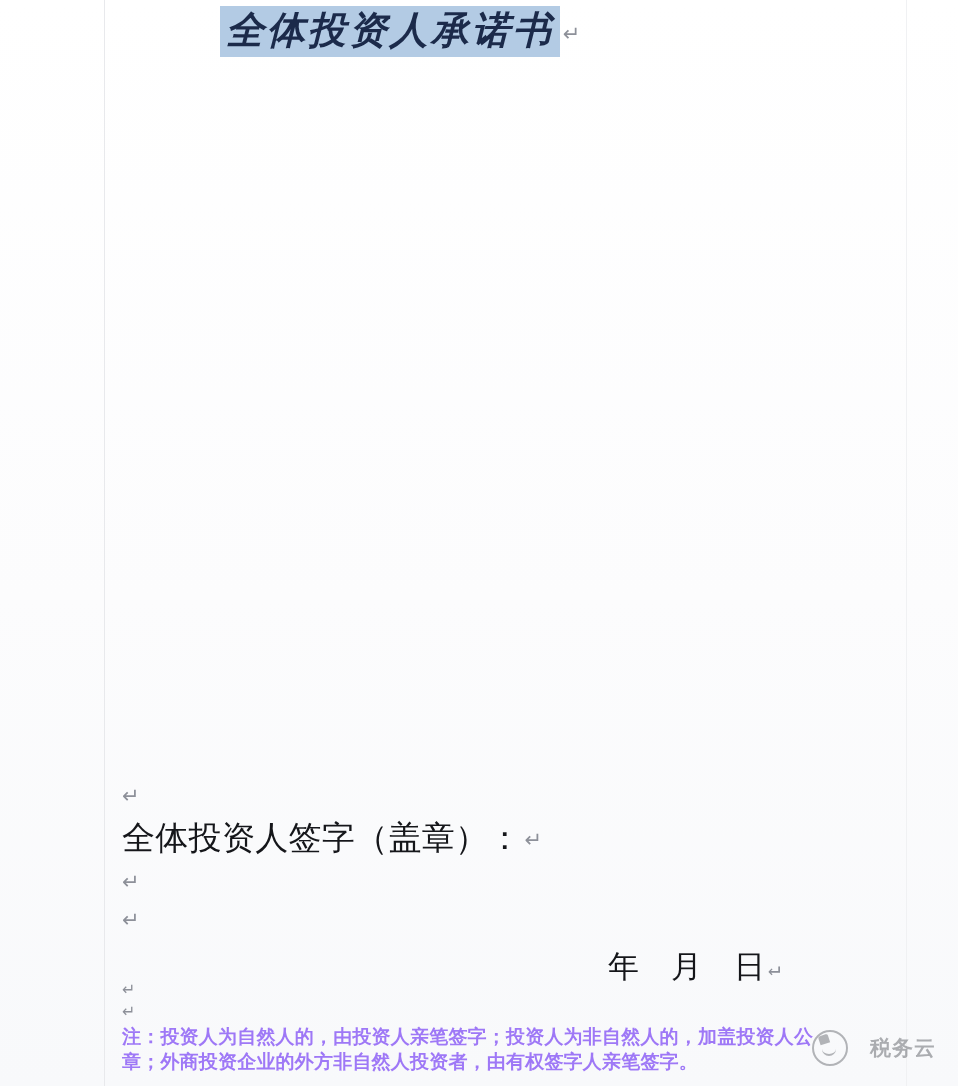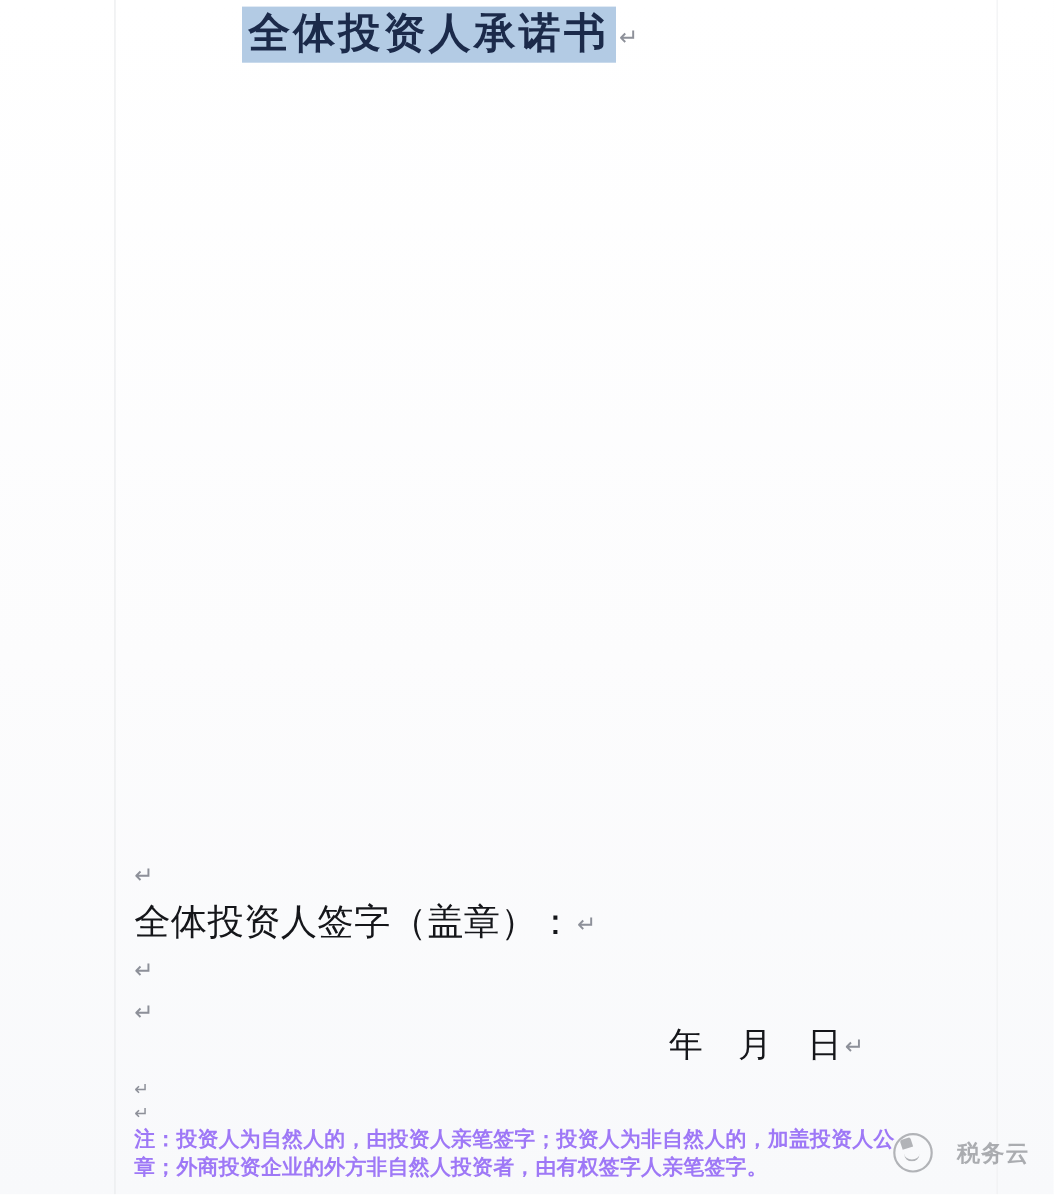--- a/index.html
+++ b/index.html
@@ -42,20 +42,21 @@
   }
 
   
   .title-row {
     position: absolute;
     top: 6px;
     left: 0;
     width: 800px;
     text-align: center;
     white-space: nowrap;
+    font-style: italic;
   }
   .doc-title {
     display: inline-block;
     font-family: "DejaVu Serif", "Liberation Serif", serif;
     font-size: 38px;
     font-weight: bold;
     letter-spacing: 3px;
     color: #1b2a4a;
     background: #b3cbe4;
     padding: 2px 6px 4px 6px;
@@ -114,25 +115,26 @@
     line-height: 40px;
     color: #15161a;
     letter-spacing: 0.3px;
     white-space: nowrap;
   }
 
   
   .date-line {
     position: absolute;
     left: 608px;
-    top: 930px;
+    top: 949px;
     font-size: 31px;
     line-height: 40px;
     color: #15161a;
     white-space: nowrap;
+    font-family: Liberation Mono, monospace;
   }
   .date-line .dchar { display: inline-block; width: 63px; }
 
   
   .footnote {
     position: absolute;
     left: 122px;
     top: 1024px;
     width: 700px;
     font-size: 19px;

